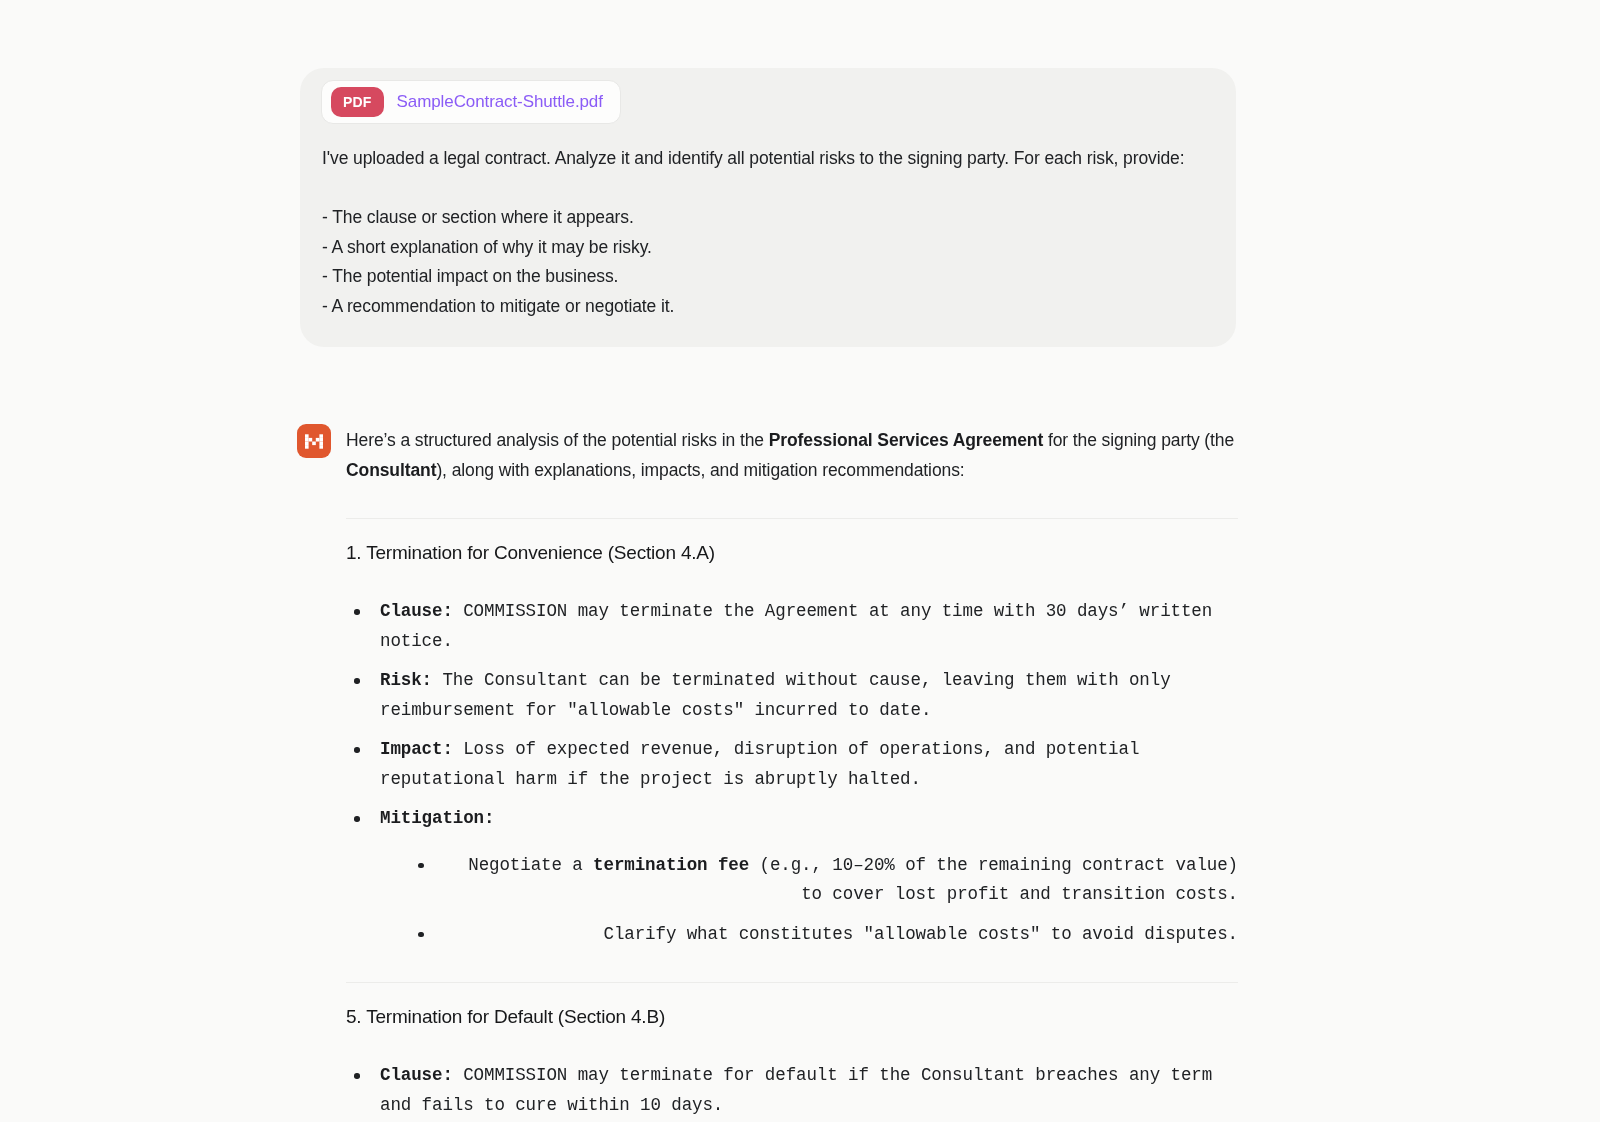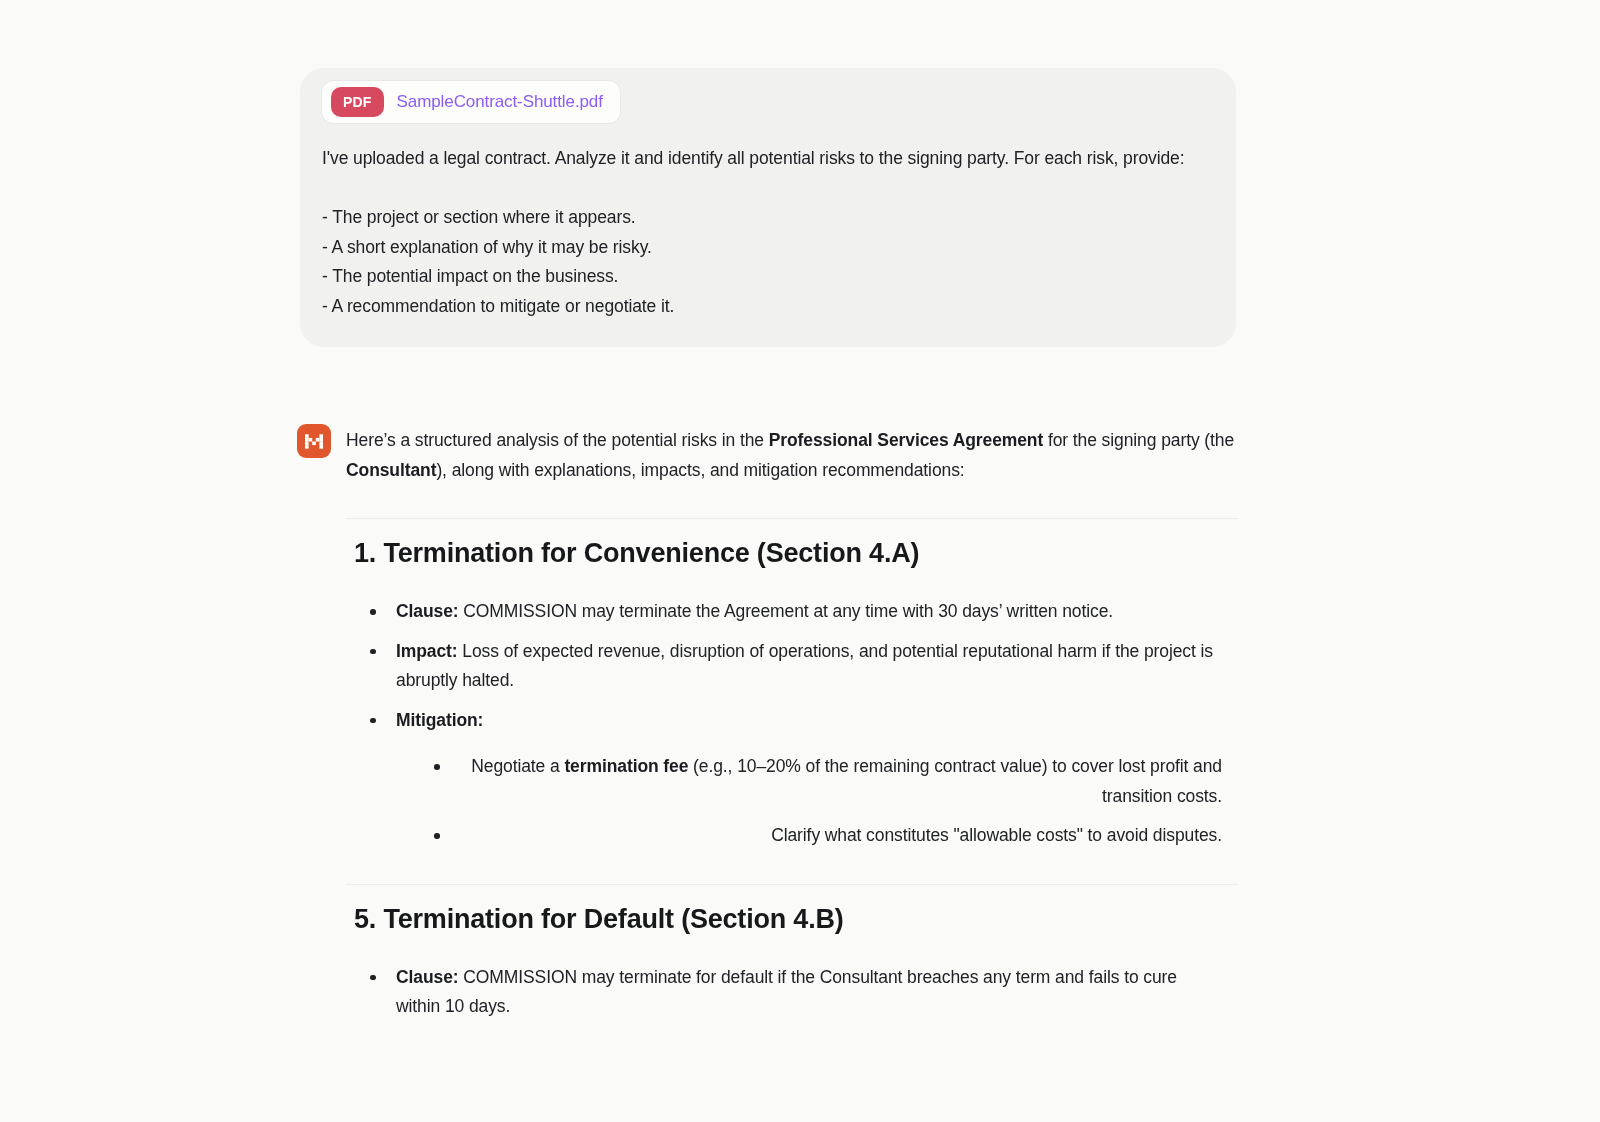--- a/index.html
+++ b/index.html
@@ -76,29 +76,29 @@
     margin-left:49px;
     font-size:17.5px;
     line-height:29.5px;
   }
   .intro{margin:0;padding-top:2px;}
   .divider{
     border:none;border-top:1px solid var(--divider);
     margin:33px 0 0 0;
   }
   .section-title{
-    font-size:27px;
+    font-size:19px;
     line-height:30px;
-    font-weight:bold;
+    font-weight:normal;
     color:#17181a;
-    margin:19px 0 29px 8px;
+    margin:19px 0 29px 0;
     letter-spacing:-0.2px;
   }
   ul.bullets{
-    list-style:none;margin:16px;padding:0;
+    list-style:none;margin:0;padding:0;font-family:Liberation Mono, monospace;
   }
   ul.bullets > li{
     position:relative;
     padding-left:34px;
     margin-bottom:10px;
   }
   ul.bullets > li::before{
     content:"";
     position:absolute;left:8px;top:12px;
     width:5.5px;height:5.5px;border-radius:50%;
@@ -128,21 +128,21 @@
 
 <div class="page">
 
   <div class="user-bubble">
     <div class="file-chip">
       <span class="pdf-badge">PDF</span>
       <span class="file-name">SampleContract-Shuttle.pdf</span>
     </div>
     <div class="user-text">I've uploaded a legal contract. Analyze it and identify all potential risks to the signing party. For each risk, provide:
 
-- The project or section where it appears.
+- The clause or section where it appears.
 - A short explanation of why it may be risky.
 - The potential impact on the business.
 - A recommendation to mitigate or negotiate it.</div>
   </div>
 
   <div class="assistant-row">
     <div class="avatar">
       <span style="display:flex">
         <svg width="18" height="15" viewBox="0 0 10 8" aria-hidden="true">
           <g fill="#ffffff">
@@ -166,20 +166,23 @@
       <p class="intro"><span>Here’s a structured analysis of the potential risks in the </span><strong>Professional Services Agreement</strong><span> for the signing party (the </span><strong>Consultant</strong><span>), along with explanations, impacts, and mitigation recommendations:</span></p>
 
       <hr class="divider">
 
       <h3 class="section-title">1. Termination for Convenience (Section 4.A)</h3>
       <ul class="bullets">
         <li>
           <span><strong>Clause:</strong><span> COMMISSION may terminate the Agreement at any time with 30 days’ written notice.</span></span>
         </li>
         <li>
+          <span><strong>Risk:</strong><span> The Consultant can be terminated without cause, leaving them with only reimbursement for "allowable costs" incurred to date.</span></span>
+        </li>
+        <li>
           <span><strong>Impact:</strong><span> Loss of expected revenue, disruption of operations, and potential reputational harm if the project is abruptly halted.</span></span>
         </li>
         <li>
           <span><strong>Mitigation:</strong></span>
           <ul class="nested">
             <li>
               <span><span>Negotiate a </span><strong>termination fee</strong><span> (e.g., 10–20% of the remaining contract value) to cover lost profit and transition costs.</span></span>
             </li>
             <li>
               <span><span>Clarify what constitutes "allowable costs" to avoid disputes.</span></span>

